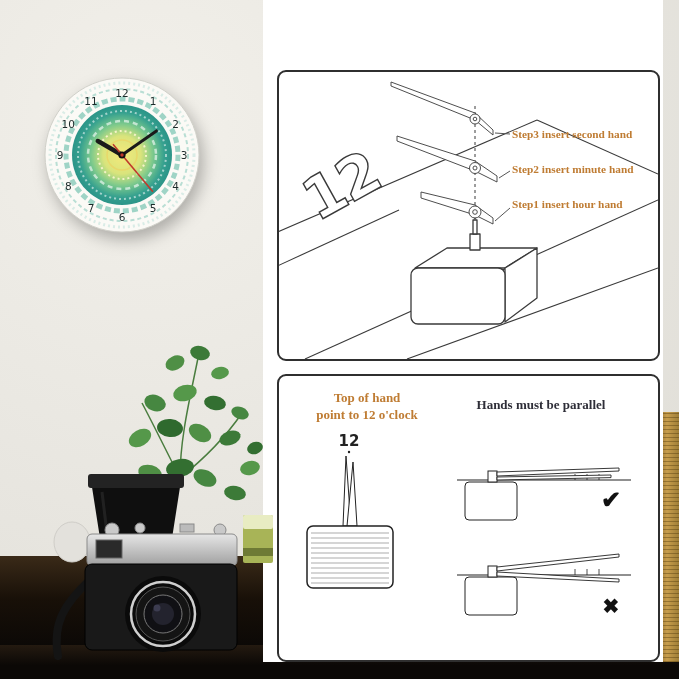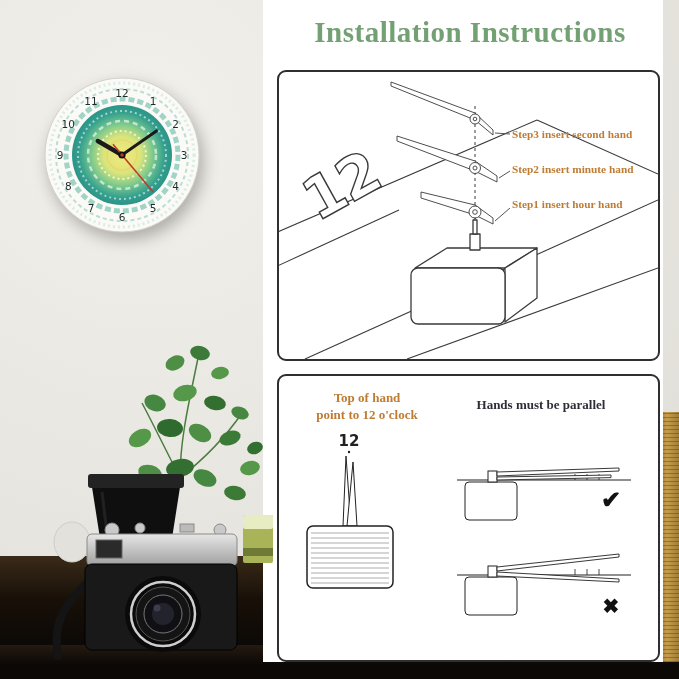--- a/index.html
+++ b/index.html
@@ -139,21 +139,20 @@
       <text class="clock-num" text-anchor="middle" x="26.3" y="52.5">10</text>
       <text class="clock-num" text-anchor="middle" x="49" y="29.8">11</text>
     </g>
     <line x1="80" y1="80" x2="55.8" y2="66" stroke="#1a1a1a" stroke-width="4.5" stroke-linecap="round"></line>
     <line x1="80" y1="80" x2="114.4" y2="55.9" stroke="#1a1a1a" stroke-width="3" stroke-linecap="round"></line>
     <line x1="71" y1="69.3" x2="110.9" y2="116.8" stroke="#c0392b" stroke-width="1.6"></line>
     <circle cx="80" cy="80" r="3.6" fill="#111"></circle>
     <circle cx="80" cy="80" r="1.7" fill="#c0392b"></circle>
   </svg>
 
-  <div class="abs title">Installation Instructions</div>
 
   <div class="abs panel panel1">
     <svg viewBox="0 0 379 287">
       <g class="line">
         <path d="M -6 162 L 258 48"></path>
         <path d="M 258 48 L 379 102"></path>
         <path d="M -6 196 L 120 138"></path>
         <path d="M 26 287 L 379 128"></path>
         <path d="M 128 287 L 379 196"></path>
       </g>

